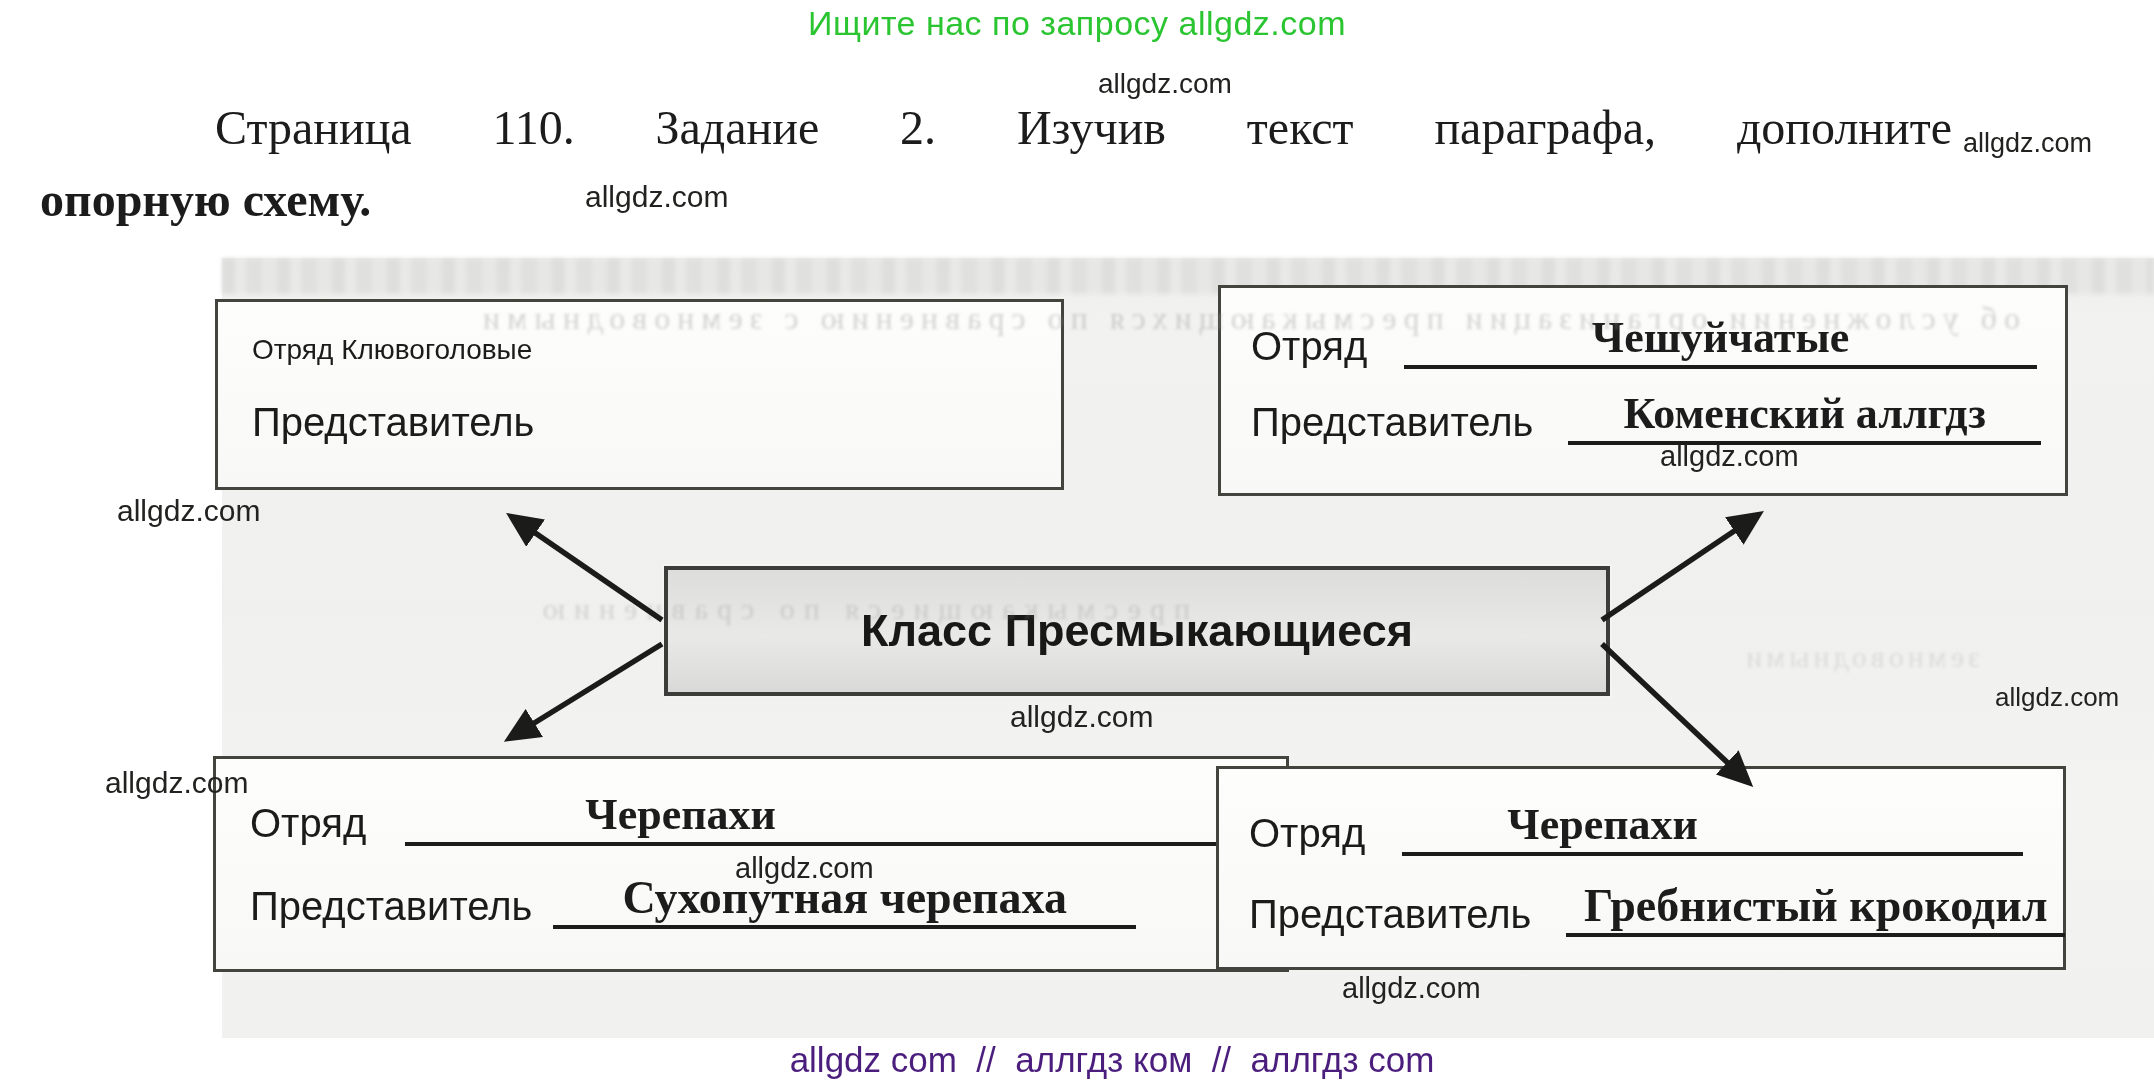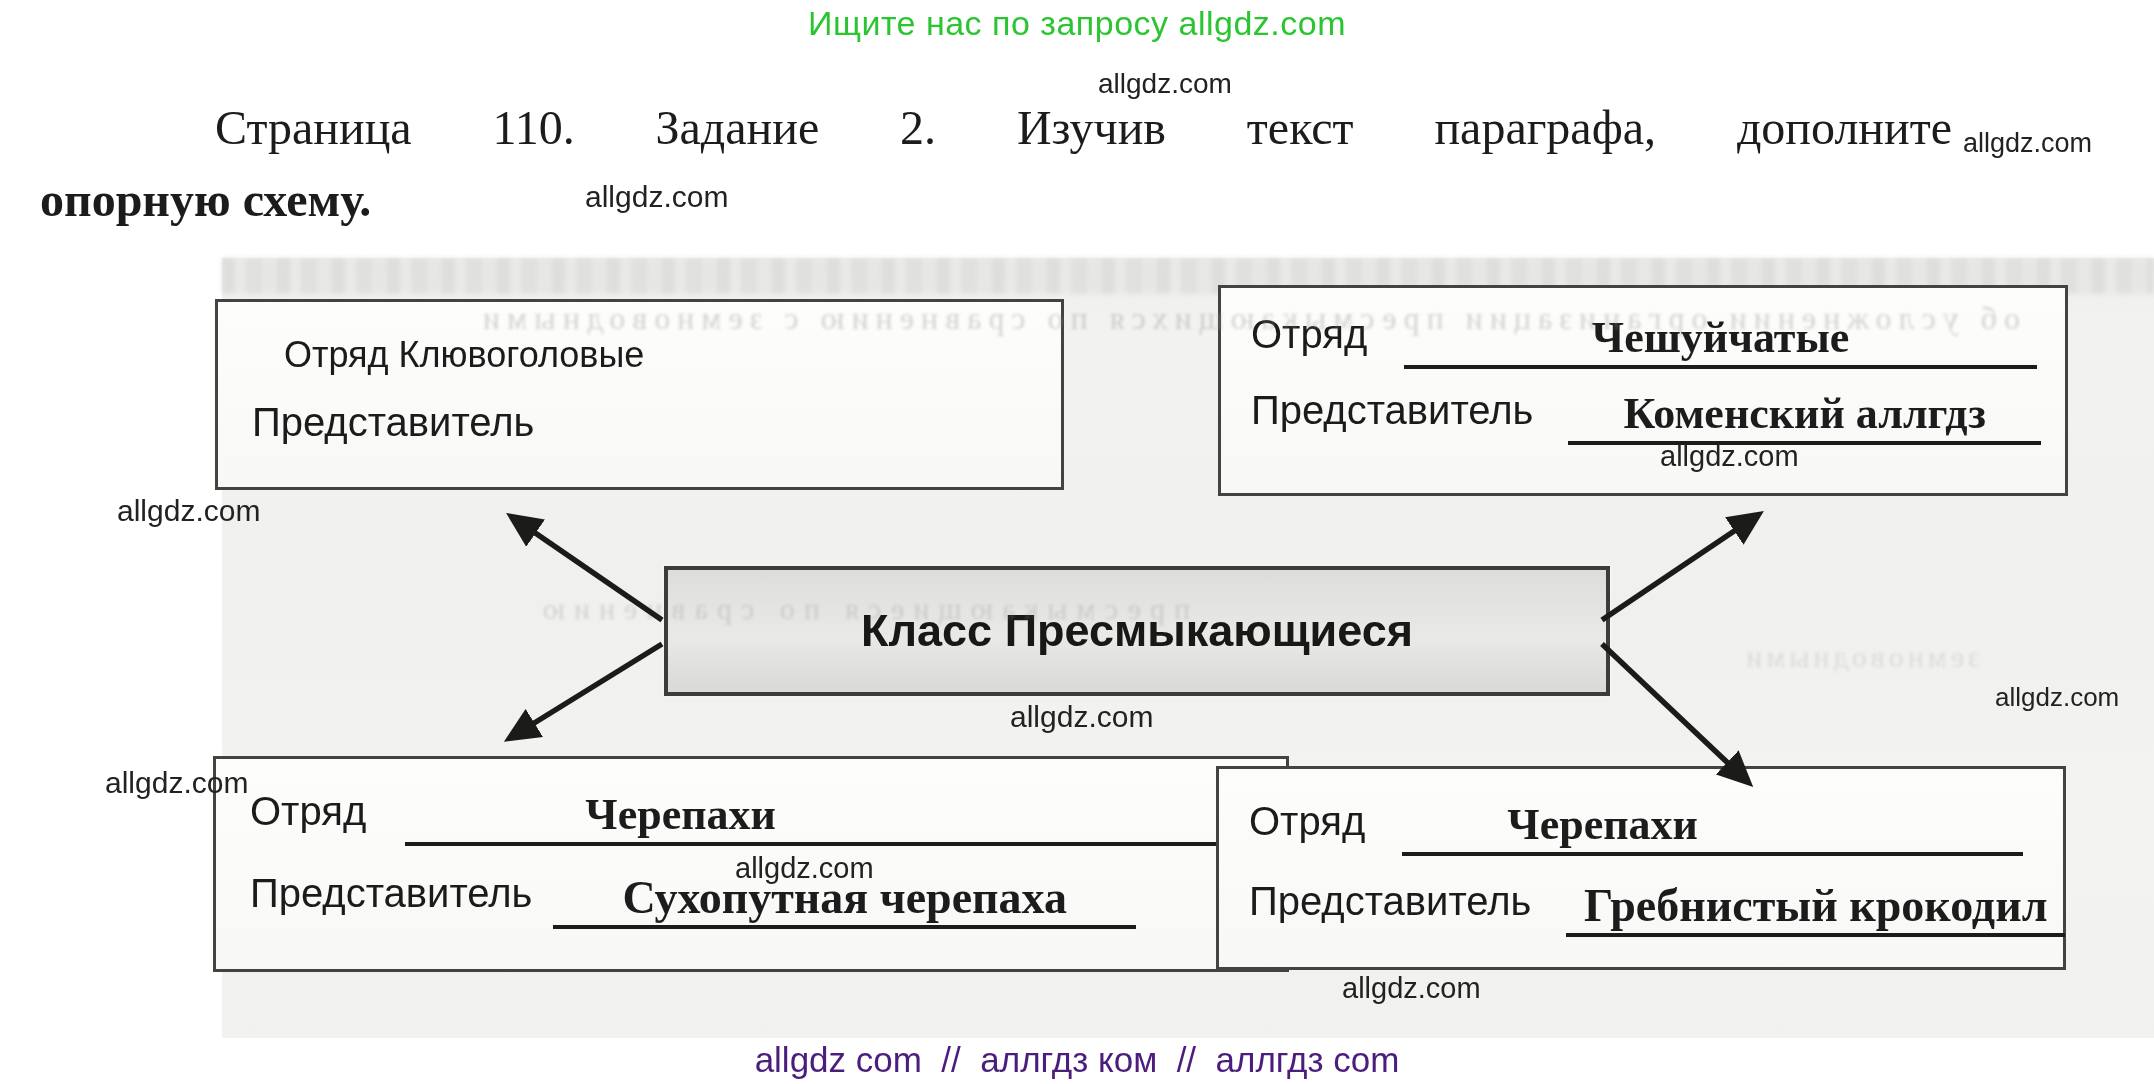--- a/index.html
+++ b/index.html
@@ -25,27 +25,27 @@
          filter:blur(2px);opacity:.75;}
   .ghost{position:absolute;transform:scaleX(-1);font-family:"Liberation Serif",serif;
          color:#8f8f8b;filter:blur(1.5px);pointer-events:none;white-space:nowrap;overflow:hidden;z-index:3;}
   .ghost1{left:300px;top:300px;width:1720px;font-size:32px;letter-spacing:7px;opacity:.38;}
   .ghost2{left:470px;top:592px;width:720px;font-size:30px;letter-spacing:9px;opacity:.30;}
   .ghost3{left:1650px;top:640px;width:330px;font-size:30px;letter-spacing:4px;opacity:.22;}
 
   
   .box{position:absolute;background:linear-gradient(180deg,#fdfdfc,#f8f8f6);
        border:3px solid #44443f;z-index:2;}
-  .row{position:absolute;display:flex;align-items:flex-start;gap:21px;}
+  .row{position:absolute;display:flex;align-items:flex-end;gap:21px;}
   .lbl{font-size:40px;color:#1b1b1b;flex:0 0 auto;}
   .fill{flex:1 1 auto;border-bottom:4px solid #1c1c1a;text-align:center;
         font-family:"Liberation Serif",serif;font-weight:bold;font-size:44px;
         padding-bottom:1px;position:relative;min-height:52px;}
   .fill.nowrap{white-space:nowrap;overflow:visible;}
-  .plain-line{position:absolute;font-size:36px;color:#1b1b1b;margin-left:32px;}
+  .plain-line{position:absolute;font-size:28px;color:#1b1b1b;}
 
   .center-box{position:absolute;left:664px;top:566px;width:938px;height:122px;
        background:linear-gradient(180deg,#dddddb,#e9e9e7 55%,#d9d9d7);
        border:4px solid #3c3c38;display:flex;align-items:center;justify-content:center;z-index:2;
        box-shadow:0 0 0 2px #f4f4f2;}
   .center-box span{font-weight:bold;font-size:45px;color:#181816;}
 
   
   .wm{position:absolute;color:#222220;z-index:5;font-size:29px;}
 
@@ -130,15 +130,15 @@
       <marker id="ah" markerWidth="6.5" markerHeight="6" refX="5.2" refY="3" orient="auto">
         <path d="M0,0 L6.5,3 L0,6 z" fill="#1b1b19"></path>
       </marker>
     </defs>
     <line x1="662" y1="620" x2="512" y2="517" stroke="#1b1b19" stroke-width="5.5" marker-end="url(#ah)"></line>
     <line x1="662" y1="644" x2="510" y2="738" stroke="#1b1b19" stroke-width="5.5" marker-end="url(#ah)"></line>
     <line x1="1602" y1="620" x2="1758" y2="515" stroke="#1b1b19" stroke-width="5.5" marker-end="url(#ah)"></line>
     <line x1="1602" y1="644" x2="1748" y2="782" stroke="#1b1b19" stroke-width="5.5" marker-end="url(#ah)"></line>
   </svg>
 
-  <div class="footer" style="color: rgb(75, 30, 126);">allgdz com  //  аллгдз ком  //  аллгдз com</div>
+  <div class="footer" style="color: rgb(75, 30, 126); margin-left: 35px;">allgdz com  //  аллгдз ком  //  аллгдз com</div>
 
 </div>
 
 </body></html>

